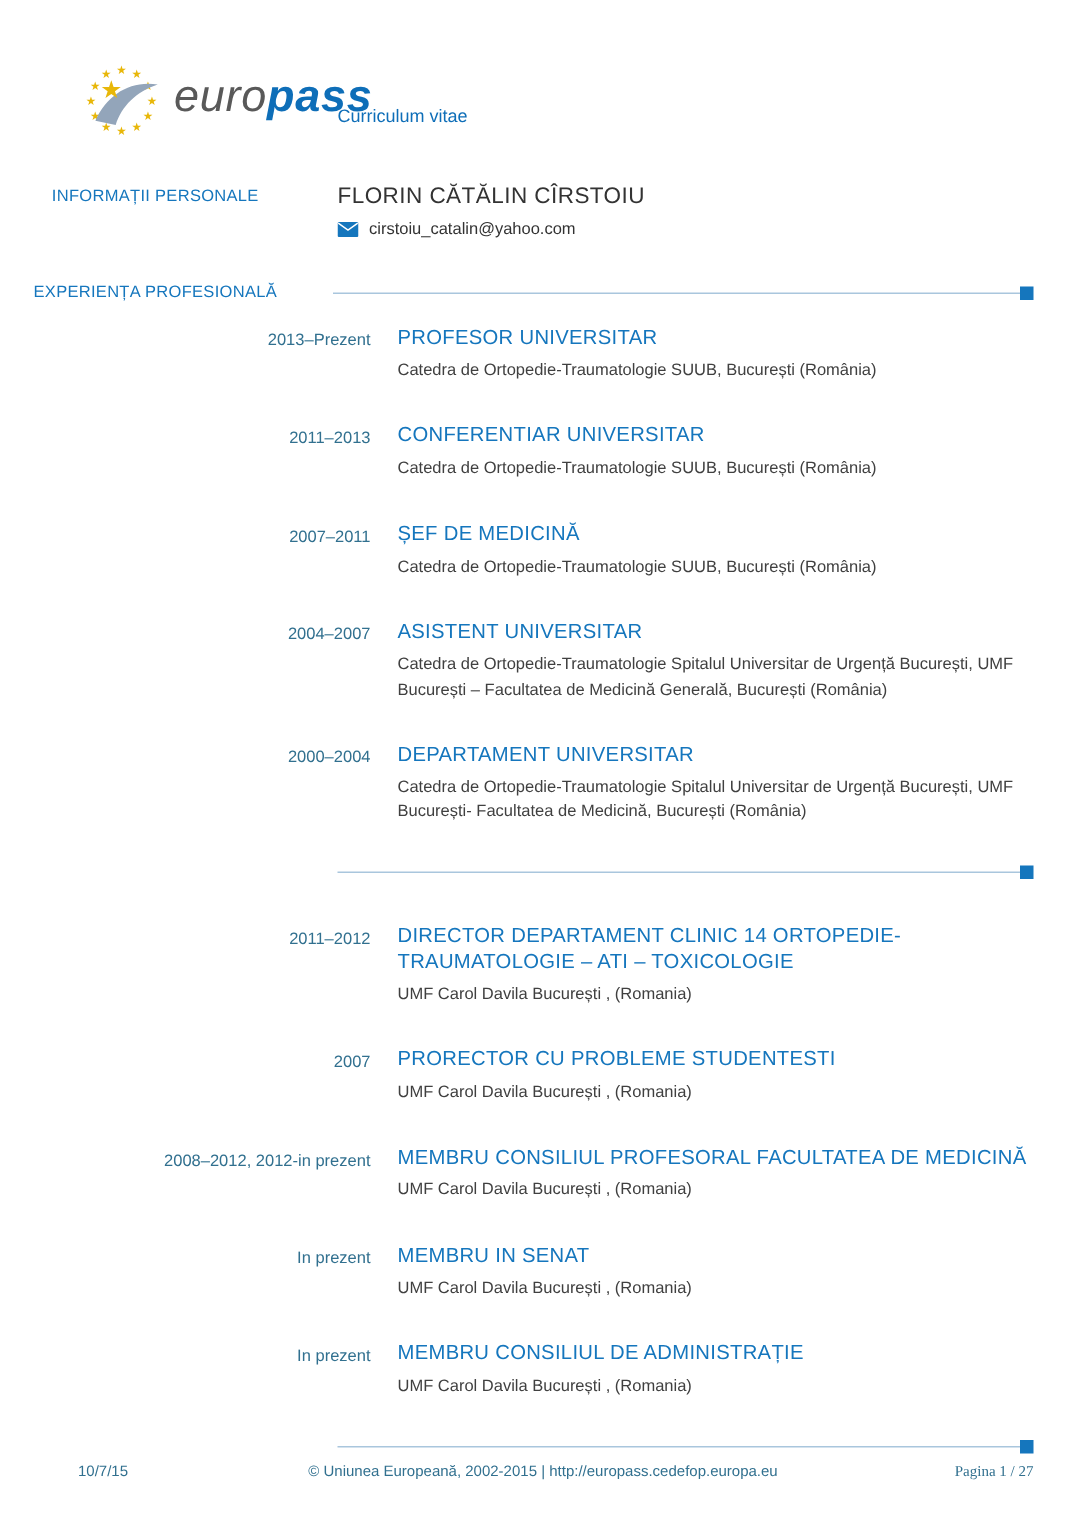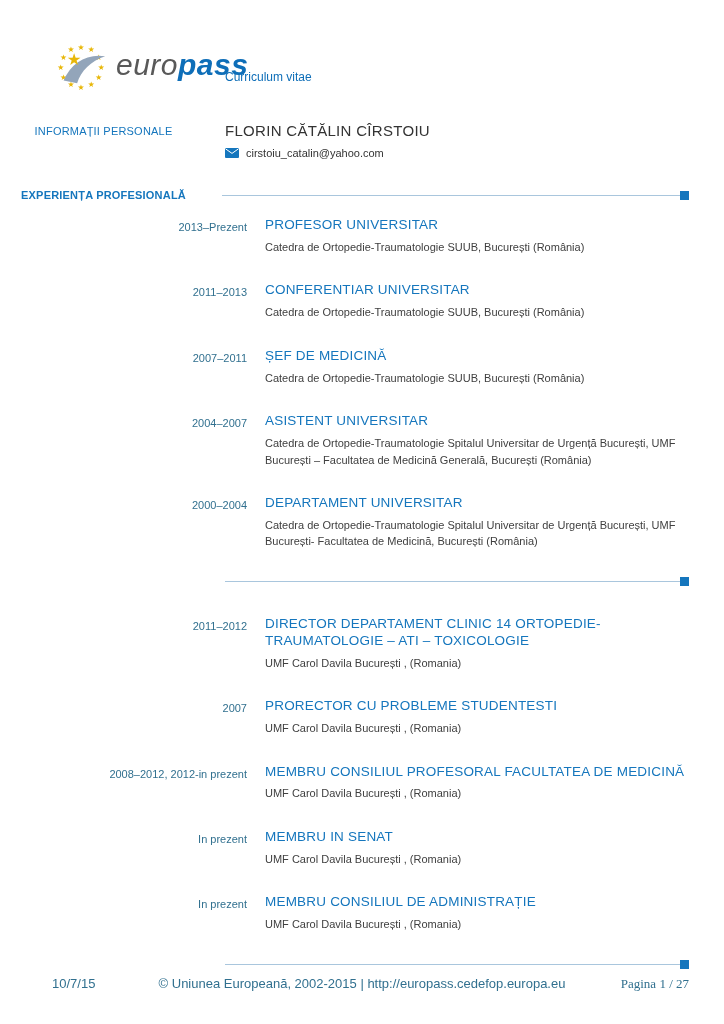--- a/index.html
+++ b/index.html
@@ -31,39 +31,39 @@
   .col-left{flex:0 0 207px;width:207px;text-align:center;}
   .col-right{flex:1;margin-left:18px;margin-right:35px;min-width:0;}
   
   .personal{margin-top:26px;}
   .section-label{color:var(--accent);font-size:11px;padding-top:3px;letter-spacing:.2px;}
   .person-name{font-size:15px;color:#333;letter-spacing:.3px;}
   .email-row{margin-top:8px;display:flex;align-items:center;gap:7px;font-size:11px;color:#333;}
   .email-row a{color:#333;text-decoration:none;}
   
   .exp-header{margin-top:30px;display:flex;align-items:center;}
-  .exp-header .col-left{padding-top:0;font-weight:bold;}
+  .exp-header .col-left{padding-top:0;}
   .rule-wrap{flex:1;margin-left:15px;margin-right:35px;position:relative;height:9px;}
   .rule-line{position:absolute;left:0;right:4px;top:4px;border-top:1px solid var(--line);}
   .rule-square{position:absolute;right:0;top:0;width:9px;height:9px;background:var(--accent);}
   
   .entries{margin-top:16px;}
   .entry{display:flex;align-items:flex-start;margin-bottom:27px;padding-left:40px;}
   .entry-period{flex:0 0 207px;width:207px;text-align:right;color:var(--date);font-size:11px;padding-top:3px;line-height:1.45;}
   .entry-body{flex:1;margin-left:18px;margin-right:35px;min-width:0;}
   .entry-title{color:var(--accent);font-size:13.5px;line-height:1.25;margin-bottom:5px;letter-spacing:.2px;}
   .entry-org{color:var(--body-text);font-size:11px;line-height:1.5;}
   
   .divider{position:relative;height:9px;margin:8px 35px 30px 225px;}
   .divider-line{position:absolute;left:0;right:4px;top:4px;border-top:1px solid var(--line);}
   .divider-square{position:absolute;right:0;top:0;width:9px;height:9px;background:var(--accent);}
   
   .footer{
     position:absolute;left:0;right:0;bottom:36px;height:12px;
-    font-size:13px;color:var(--date);
+    font-size:10px;color:var(--date);
   }
   .footer-date{position:absolute;left:52px;top:0;}
   .footer-center{position:absolute;left:0;right:0;top:0;text-align:center;}
   .footer-page{position:absolute;right:35px;top:0;font-family:Liberation Serif, serif;}
   
   .emblem{display:block;}
   .email-icon{flex:0 0 auto;display:block;}
 </style>
 </head>
 <body>

